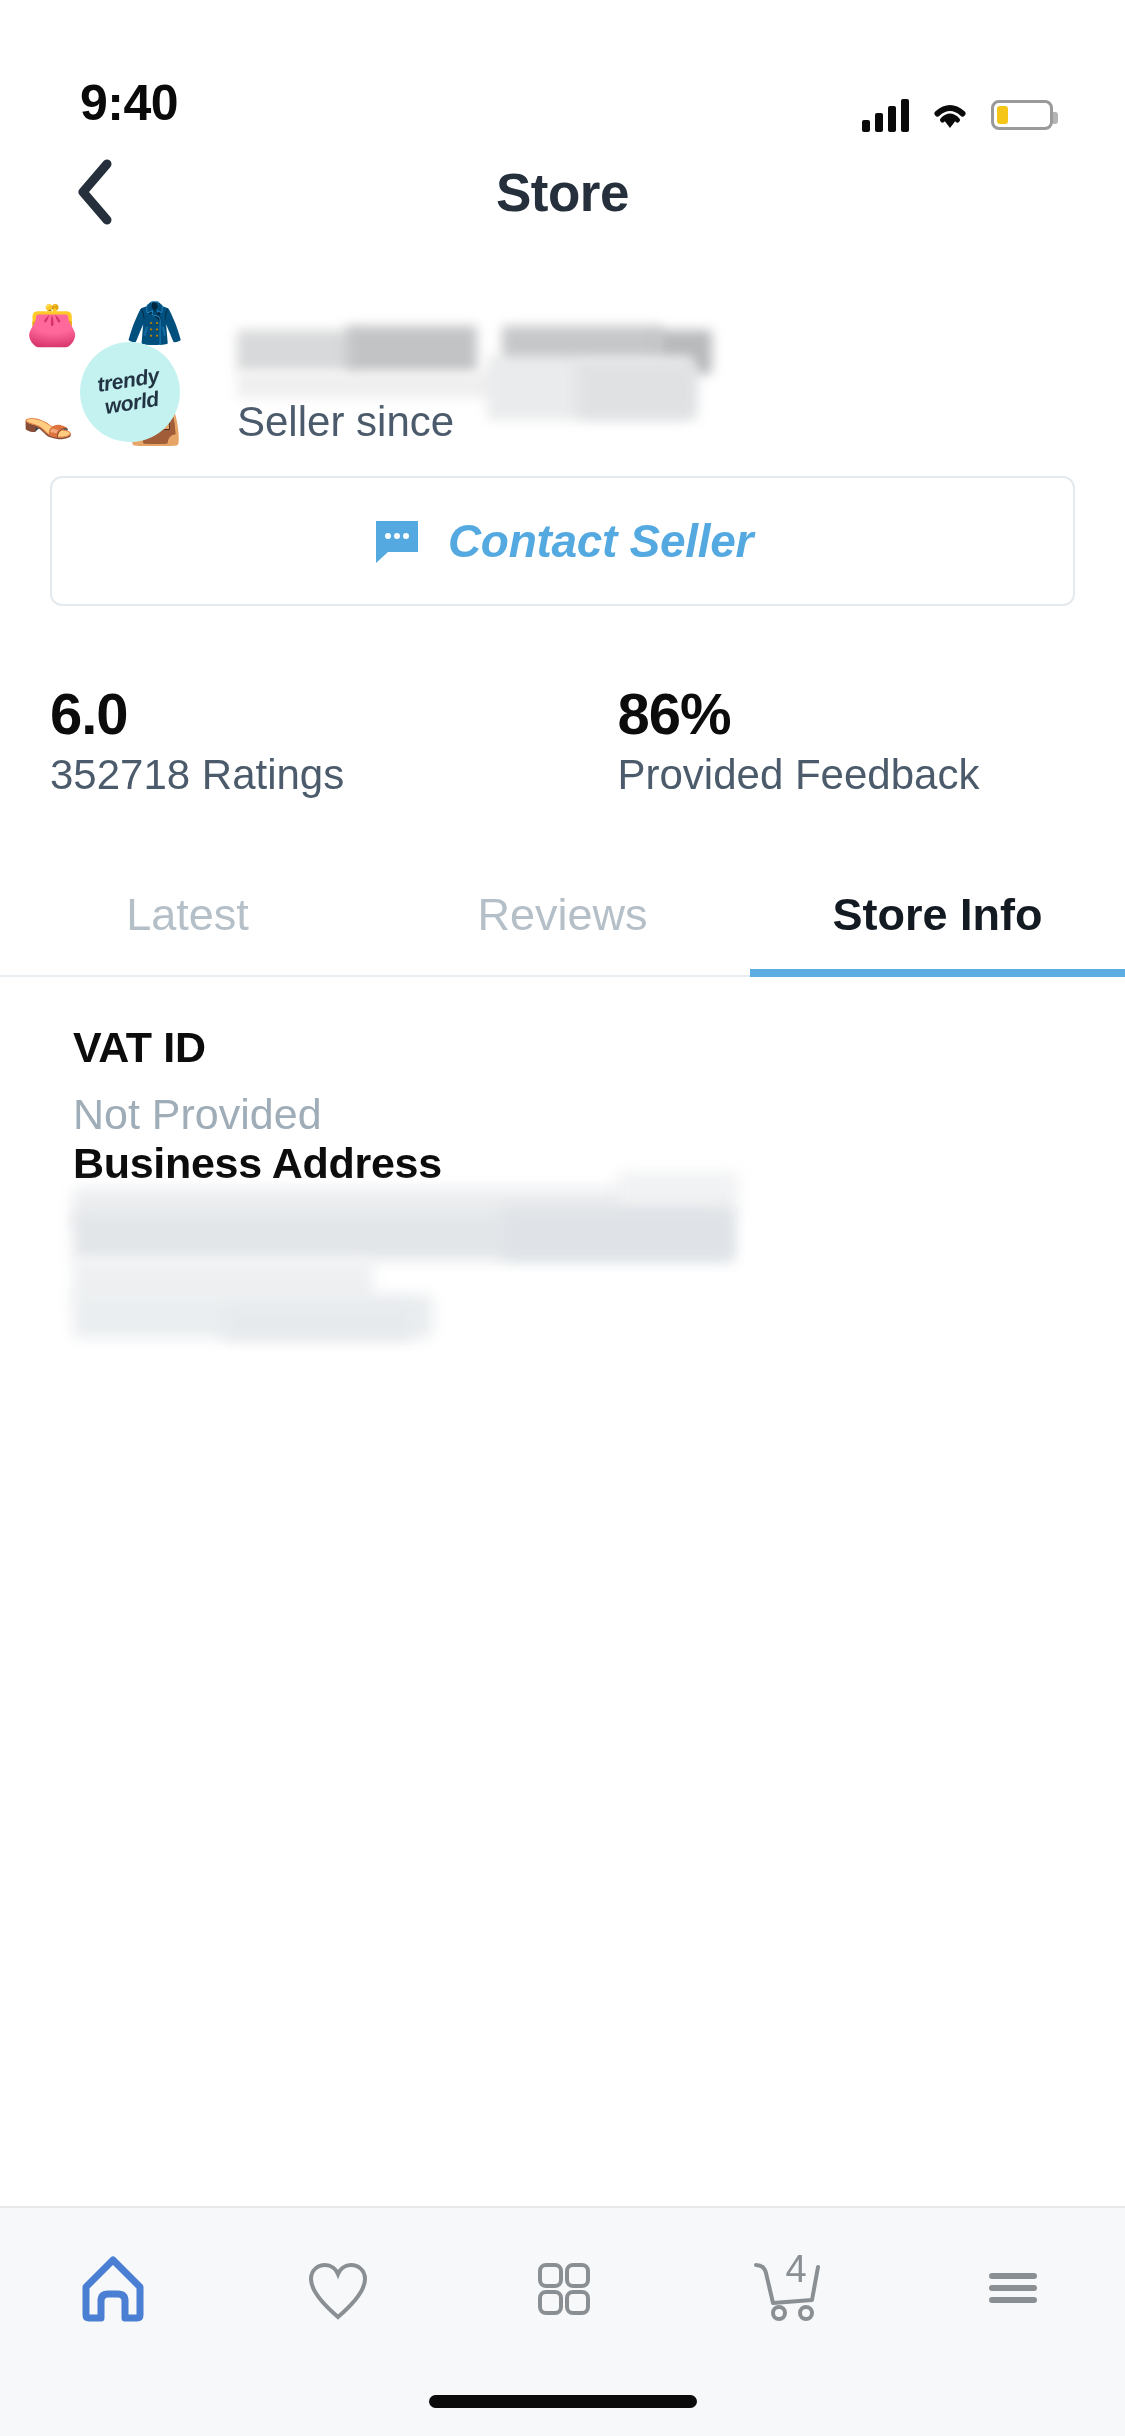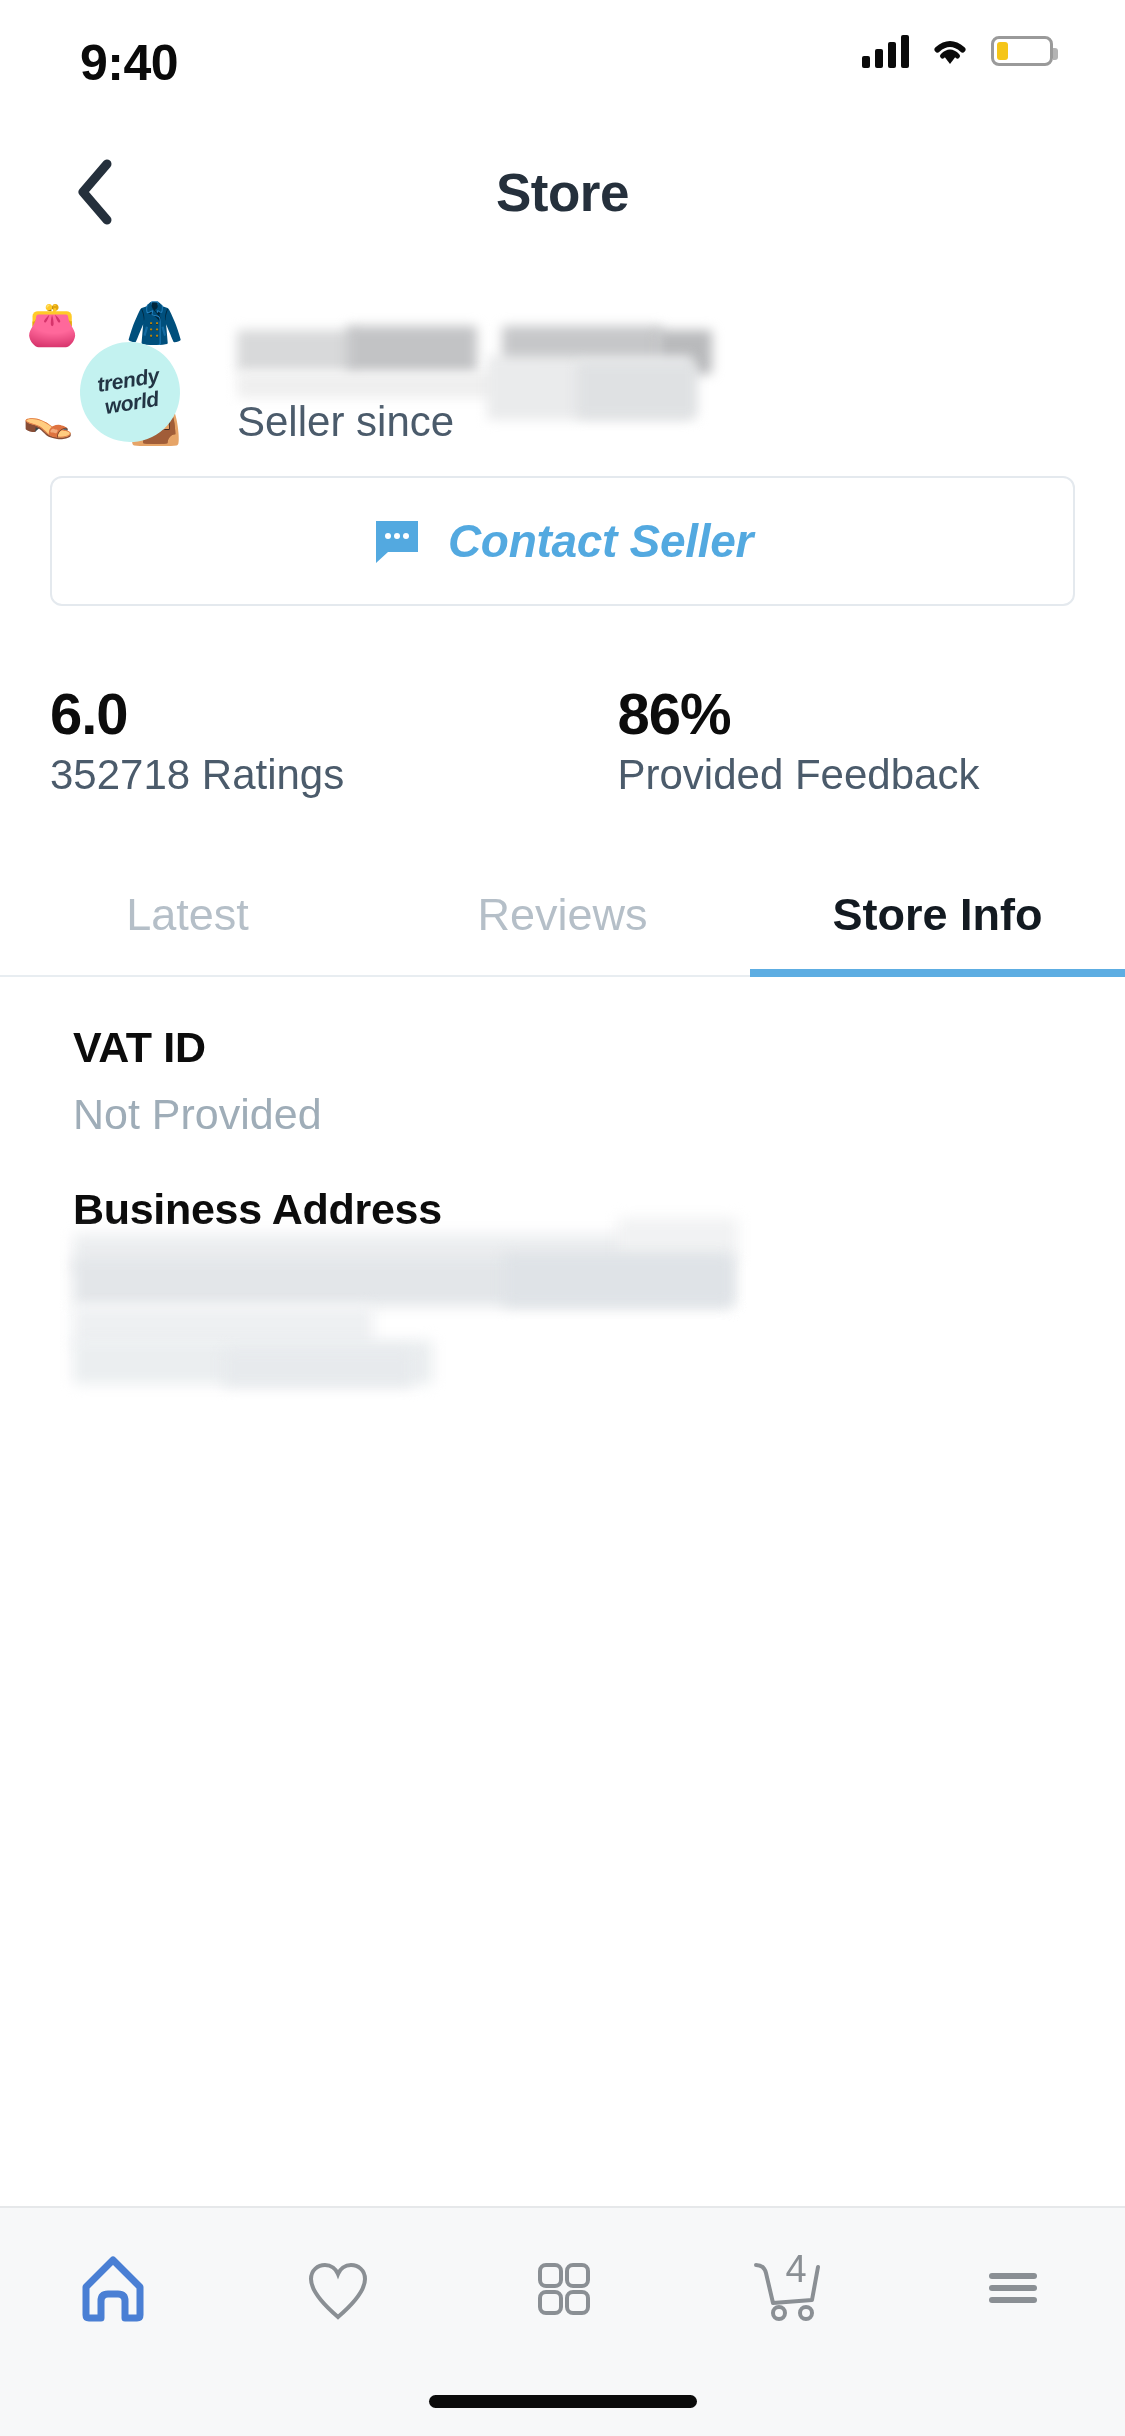--- a/index.html
+++ b/index.html
@@ -9,21 +9,21 @@
     background:#ffffff;
     color:#1f2a36;
     overflow:hidden;
     position:relative;
   }
 
   
   .status-bar{
     height:132px;
     display:flex;
-    align-items:flex-start;
+    align-items:flex-end;
     justify-content:space-between;
     padding:34px 72px 0 80px;
   }
   .status-time{
     font-size:50px;
     font-weight:700;
     letter-spacing:-0.5px;
     color:#0a0a0a;
   }
   .status-right{
@@ -233,21 +233,21 @@
     font-size:43px;
     font-weight:700;
     color:#0c0c0c;
     letter-spacing:-0.3px;
   }
   .info-value{
     font-size:43px;
     color:#9fadb8;
     margin-top:18px;
   }
-  .info-block-2{ margin-top:46px; }
+  .info-block-2{ }
 
   .address-redact{
     position:relative;
     height:160px;
     margin-top:6px;
   }
   .address-redact .ar{
     position:absolute;
     border-radius:2px;
     filter:blur(7px);

